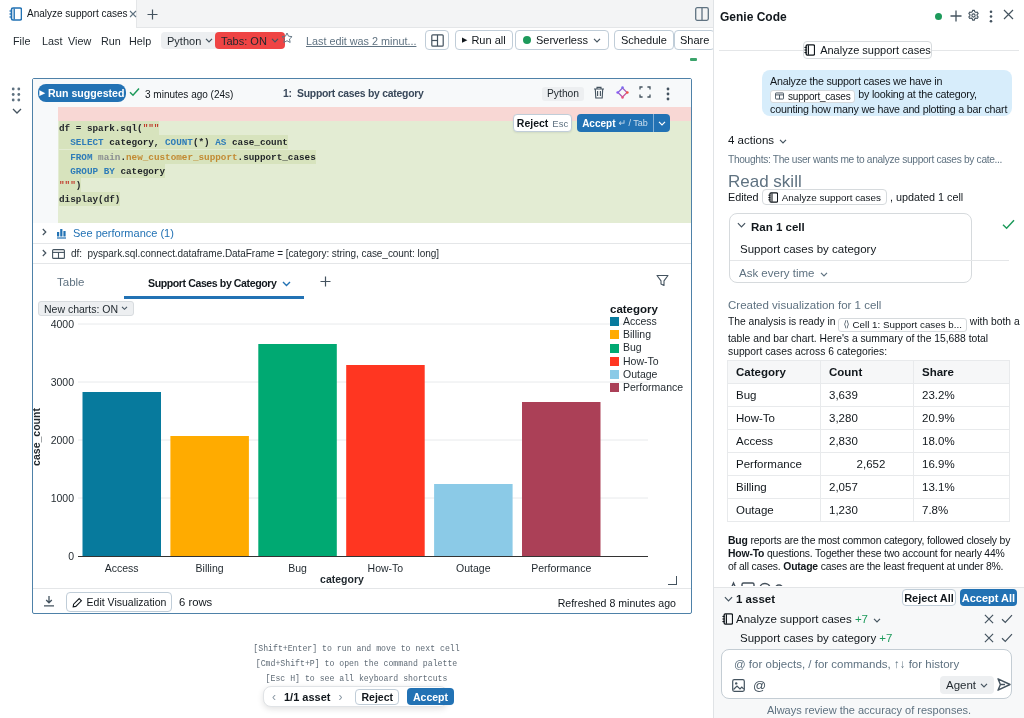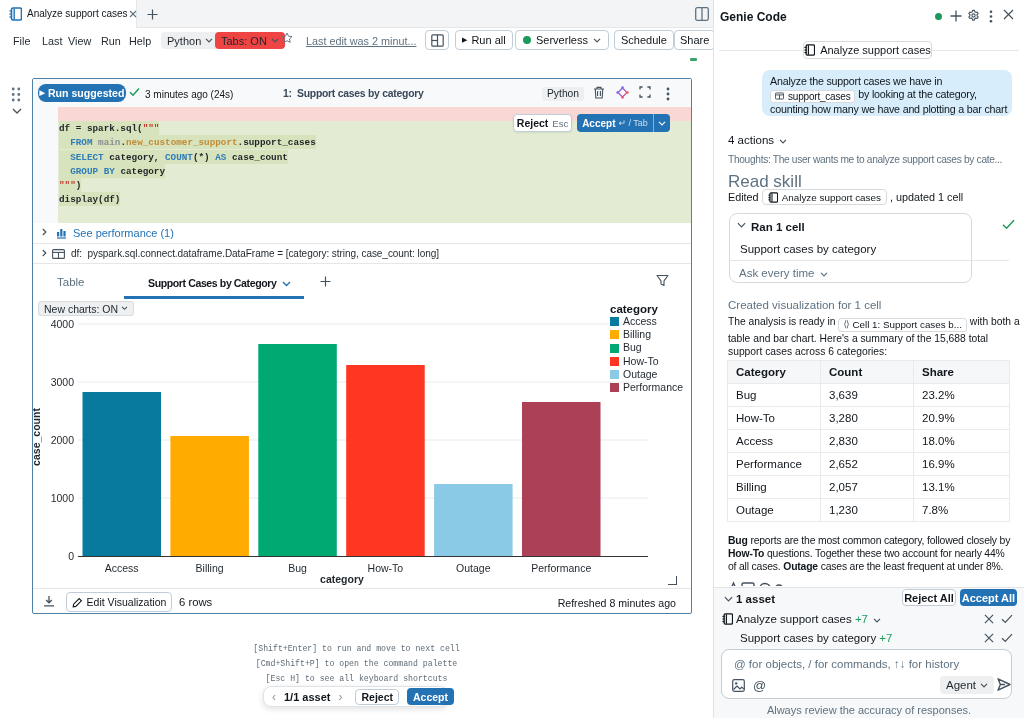--- a/index.html
+++ b/index.html
@@ -154,22 +154,22 @@
           <circle cx="2" cy="12" r="1.4"></circle>
         </g>
       </svg>
     </div>
 
 <div class="abs" style="left:33px;top:107px;width:658px;height:116px;background:#F7F9FA;"></div>
 <div class="abs" style="left:58px;top:107px;width:633px;height:14px;background:#F8D7D4;"></div>
 <div class="abs" style="left:58px;top:121px;width:633px;height:102px;background:#E3ECD3;"></div>
 <div id="code" class="abs" style="left:59px;top:121.5px;font-family:'Liberation Mono',monospace;font-size:9.3px;line-height:14.3px;font-weight:bold;">
       <div class="cl"><span class="tk">df = spark.sql(<span class="str">"""</span></span></div>
+      <div class="cl"><span class="tk">  <span class="kw">SELECT</span> category, <span class="kw">COUNT</span>(*) <span class="kw">AS</span> case_count</span></div>
       <div class="cl"><span class="tk">  <span class="kw">FROM</span> <span class="sch">main</span>.<span class="orn">new_customer_support</span>.support_cases</span></div>
-      <div class="cl"><span class="tk">  <span class="kw">SELECT</span> category, <span class="kw">COUNT</span>(*) <span class="kw">AS</span> case_count</span></div>
       <div class="cl"><span class="tk">  <span class="kw">GROUP BY</span> category</span></div>
       <div class="cl"><span class="tk"><span class="str">"""</span>)</span></div>
       <div class="cl"><span class="tk">display(df)</span></div>
     </div>
 <style>
   #code .cl { height:14.3px; white-space:pre; }
   #code .tk { background:#D7E3BD; color:#1F2328; padding:1.5px 0; }
   #code .kw { color:#2E7CB8; }
   #code .str { color:#C0392B; }
   #code .sch { color:#8A8D91; }
@@ -430,21 +430,21 @@
             <td style="border:1px solid #E8EAEC;padding:0 0 0 8px;">3,280</td>
             <td style="border:1px solid #E8EAEC;padding:0 0 0 8px;">20.9%</td>
           </tr>
     <tr>
             <td style="border:1px solid #E8EAEC;height:23px;padding:0 0 0 8px;">Access</td>
             <td style="border:1px solid #E8EAEC;padding:0 0 0 8px;">2,830</td>
             <td style="border:1px solid #E8EAEC;padding:0 0 0 8px;">18.0%</td>
           </tr>
     <tr>
             <td style="border:1px solid #E8EAEC;height:23px;padding:0 0 0 8px;">Performance</td>
-            <td style="border:1px solid #E8EAEC;padding:0 0 0 8px;">2,652</td>
+            <td style="border:1px solid #E8EAEC;padding:0 0 0 8px;text-align:center;">2,652</td>
             <td style="border:1px solid #E8EAEC;padding:0 0 0 8px;">16.9%</td>
           </tr>
     <tr>
             <td style="border:1px solid #E8EAEC;height:23px;padding:0 0 0 8px;">Billing</td>
             <td style="border:1px solid #E8EAEC;padding:0 0 0 8px;">2,057</td>
             <td style="border:1px solid #E8EAEC;padding:0 0 0 8px;">13.1%</td>
           </tr>
     <tr>
             <td style="border:1px solid #E8EAEC;height:23px;padding:0 0 0 8px;">Outage</td>
             <td style="border:1px solid #E8EAEC;padding:0 0 0 8px;">1,230</td>

